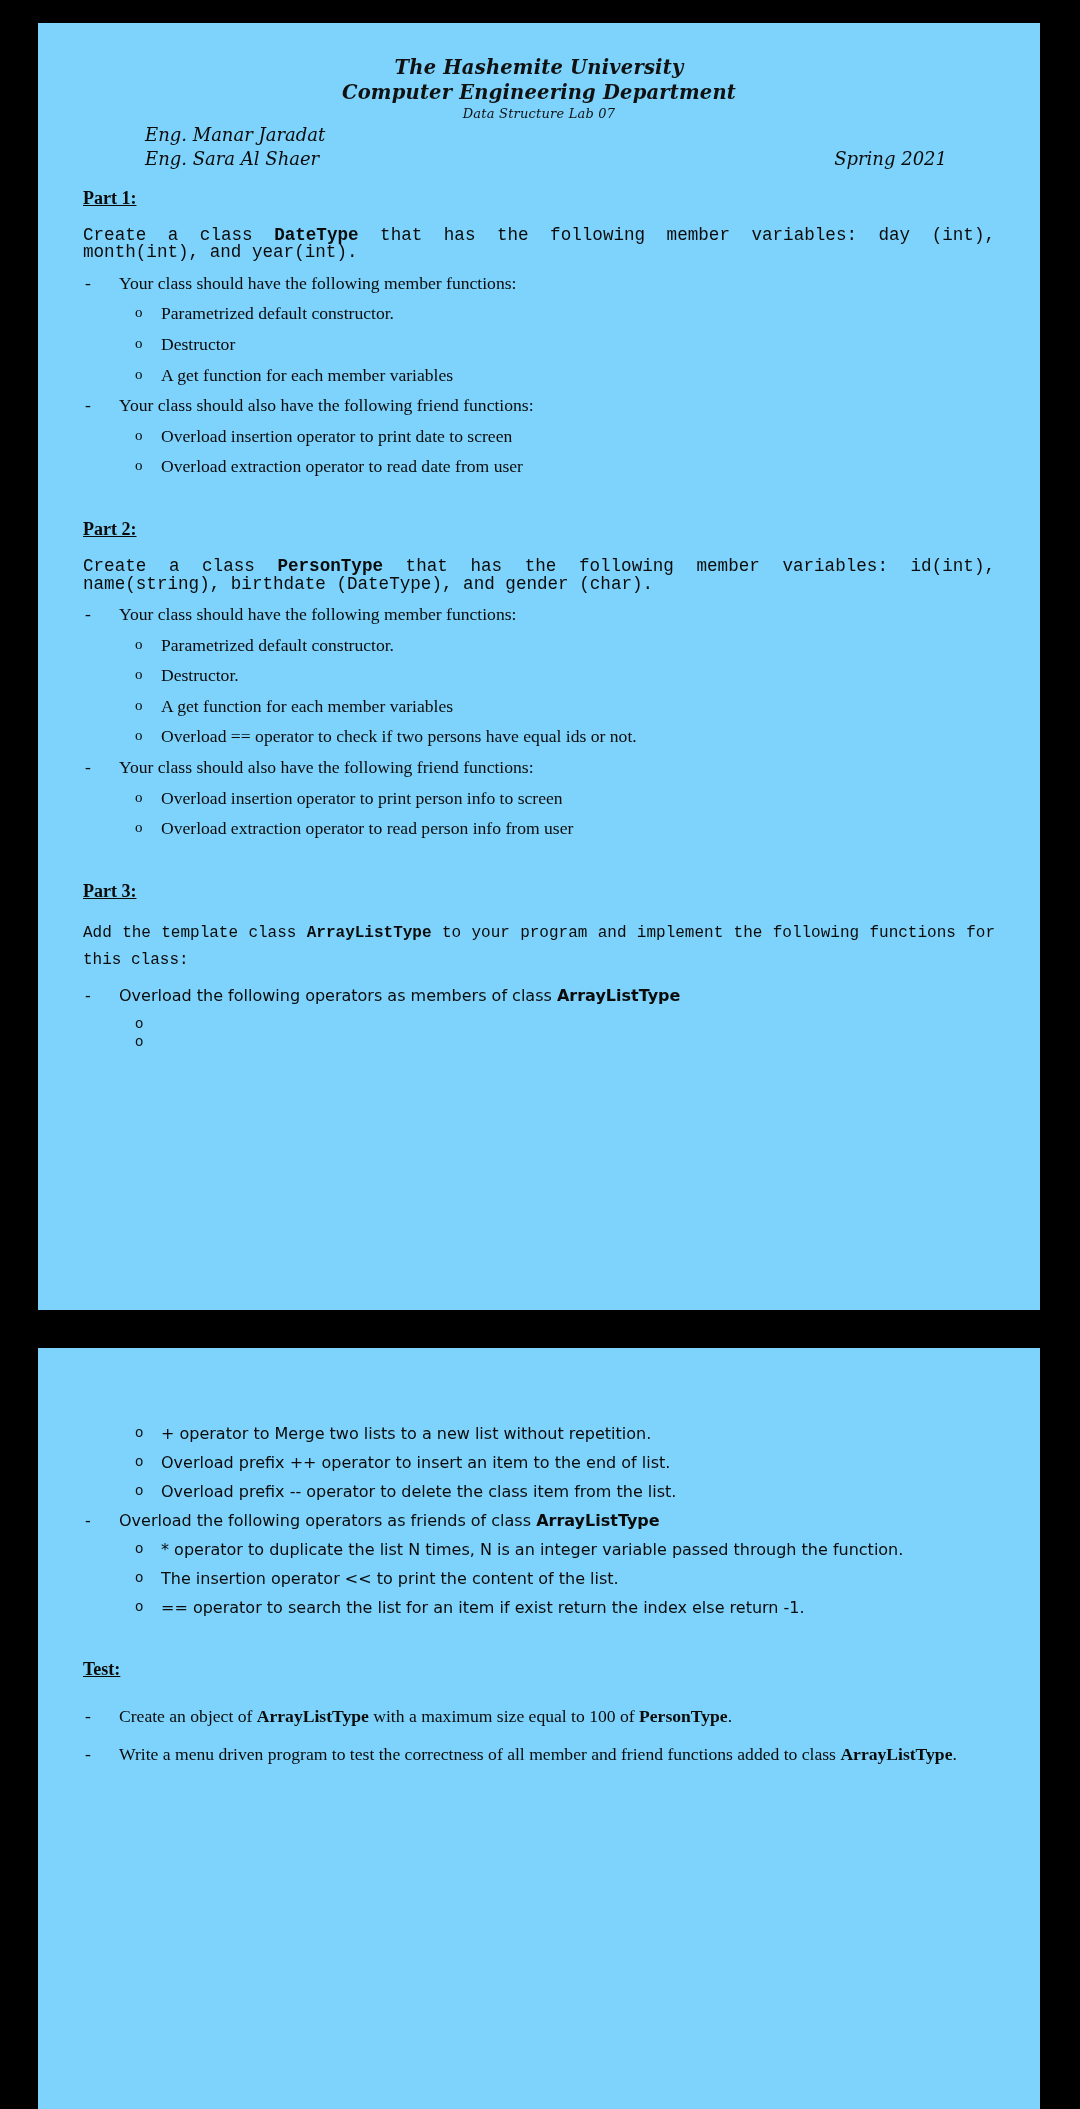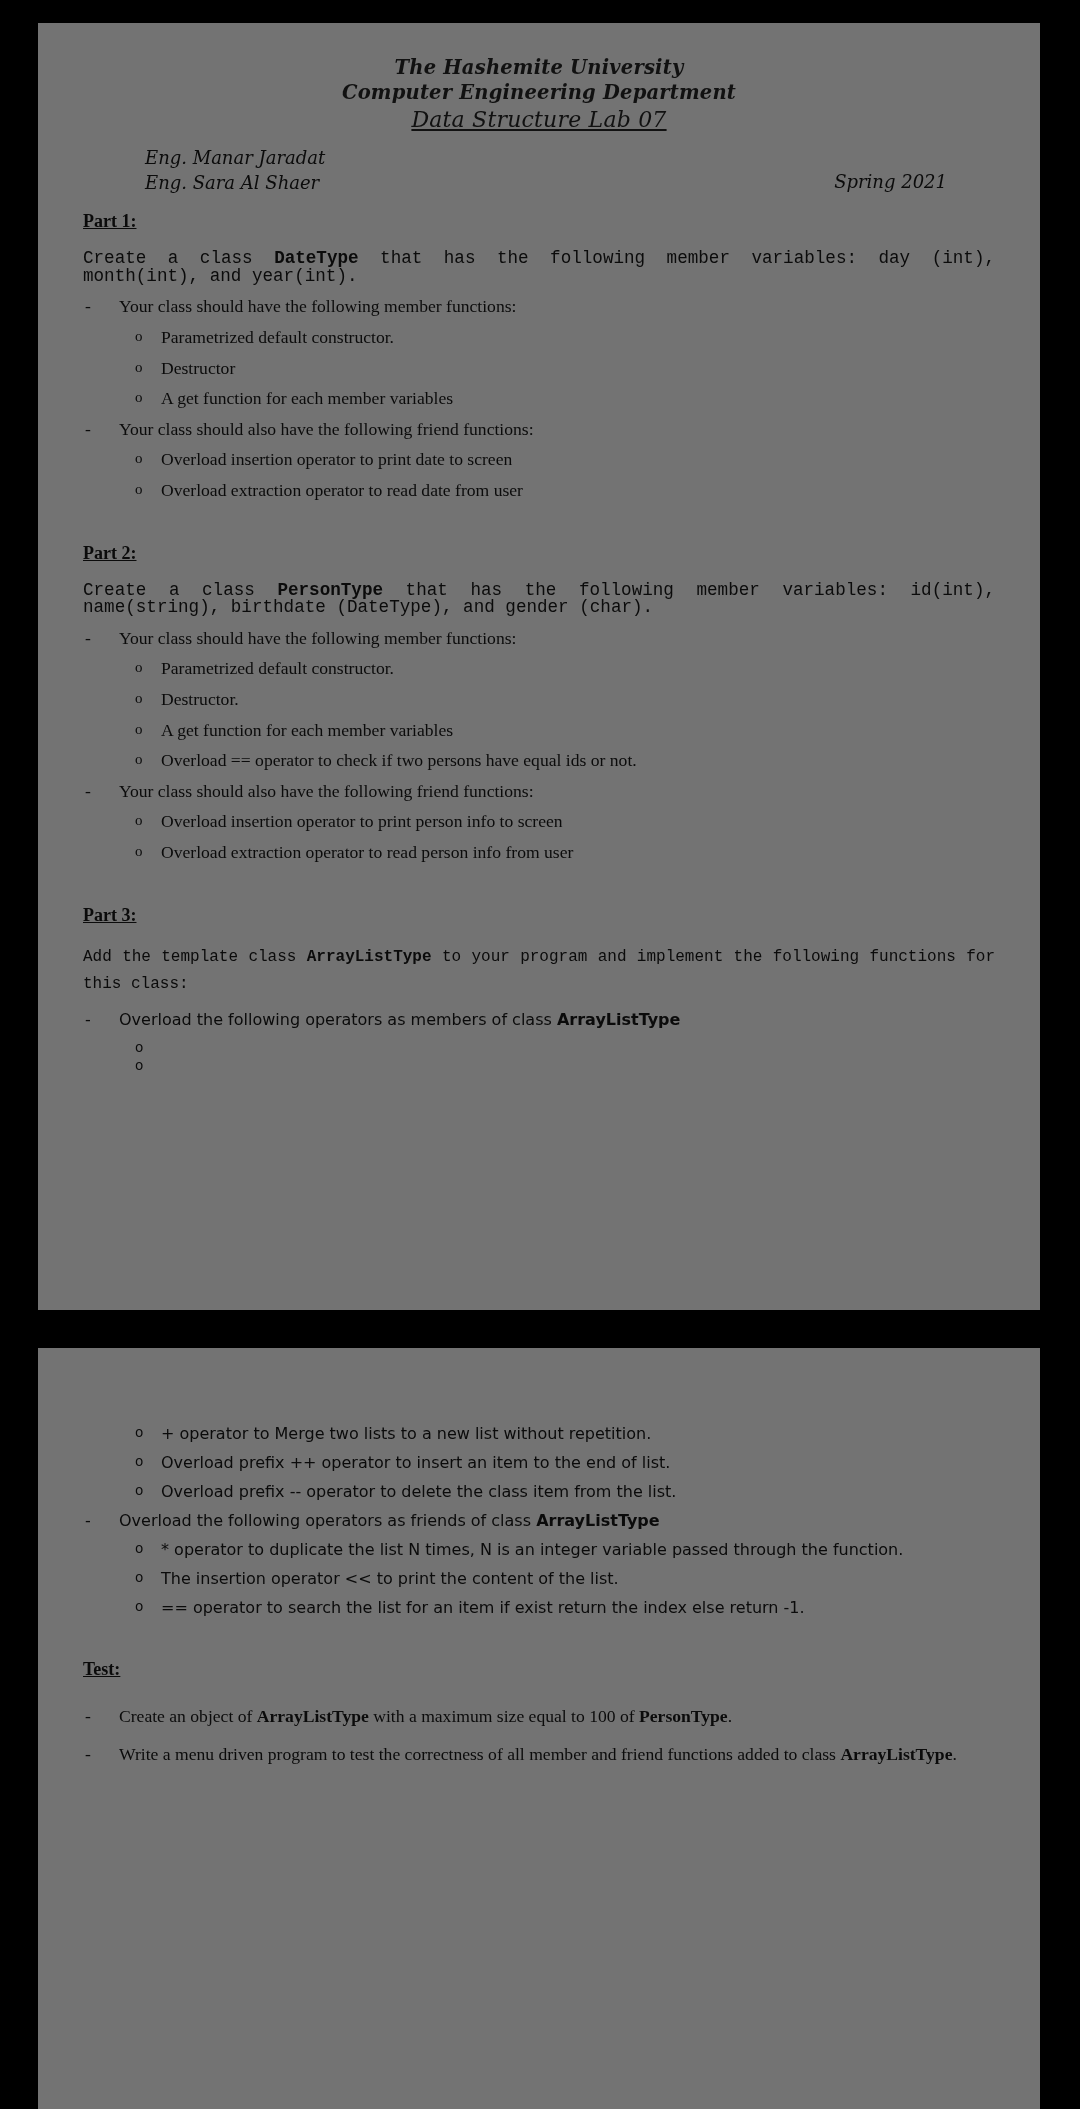--- a/index.html
+++ b/index.html
@@ -18,21 +18,21 @@
     position: relative;
     width: 1080px;
     height: 2109px;
     background: #000000;
     overflow: hidden;
   }
   .page {
     position: absolute;
     left: 38px;
     width: 1002px;
-    background: #737373;
+    background: #7dd3fc;
     box-sizing: border-box;
   }
   #page-1 { top: 23px; height: 1287px; }
   #page-2 { top: 1348px; height: 761px; }
 
   .page-inner {
     position: relative;
     width: 100%;
     height: 100%;
     box-sizing: border-box;
@@ -53,28 +53,27 @@
   }
   .hdr-univ {
     font-size: 19.5px;
     font-weight: bold;
   }
   .hdr-dept {
     font-size: 19.5px;
     font-weight: bold;
   }
   .hdr-course {
-    font-size: 22px;
+    font-size: 13px;
     font-weight: normal;
-    text-decoration: underline;
   }
 
   .instructors-row {
     position: relative;
-    margin-top: 12px;
+    margin-top: 0;
     height: 48px;
     text-decoration: underline;
   }
   .instructors {
     position: absolute;
     left: 62px;
     top: 0;
     font-family: "DejaVu Serif", "Liberation Serif", serif;
     font-style: italic;
     font-size: 18px;

